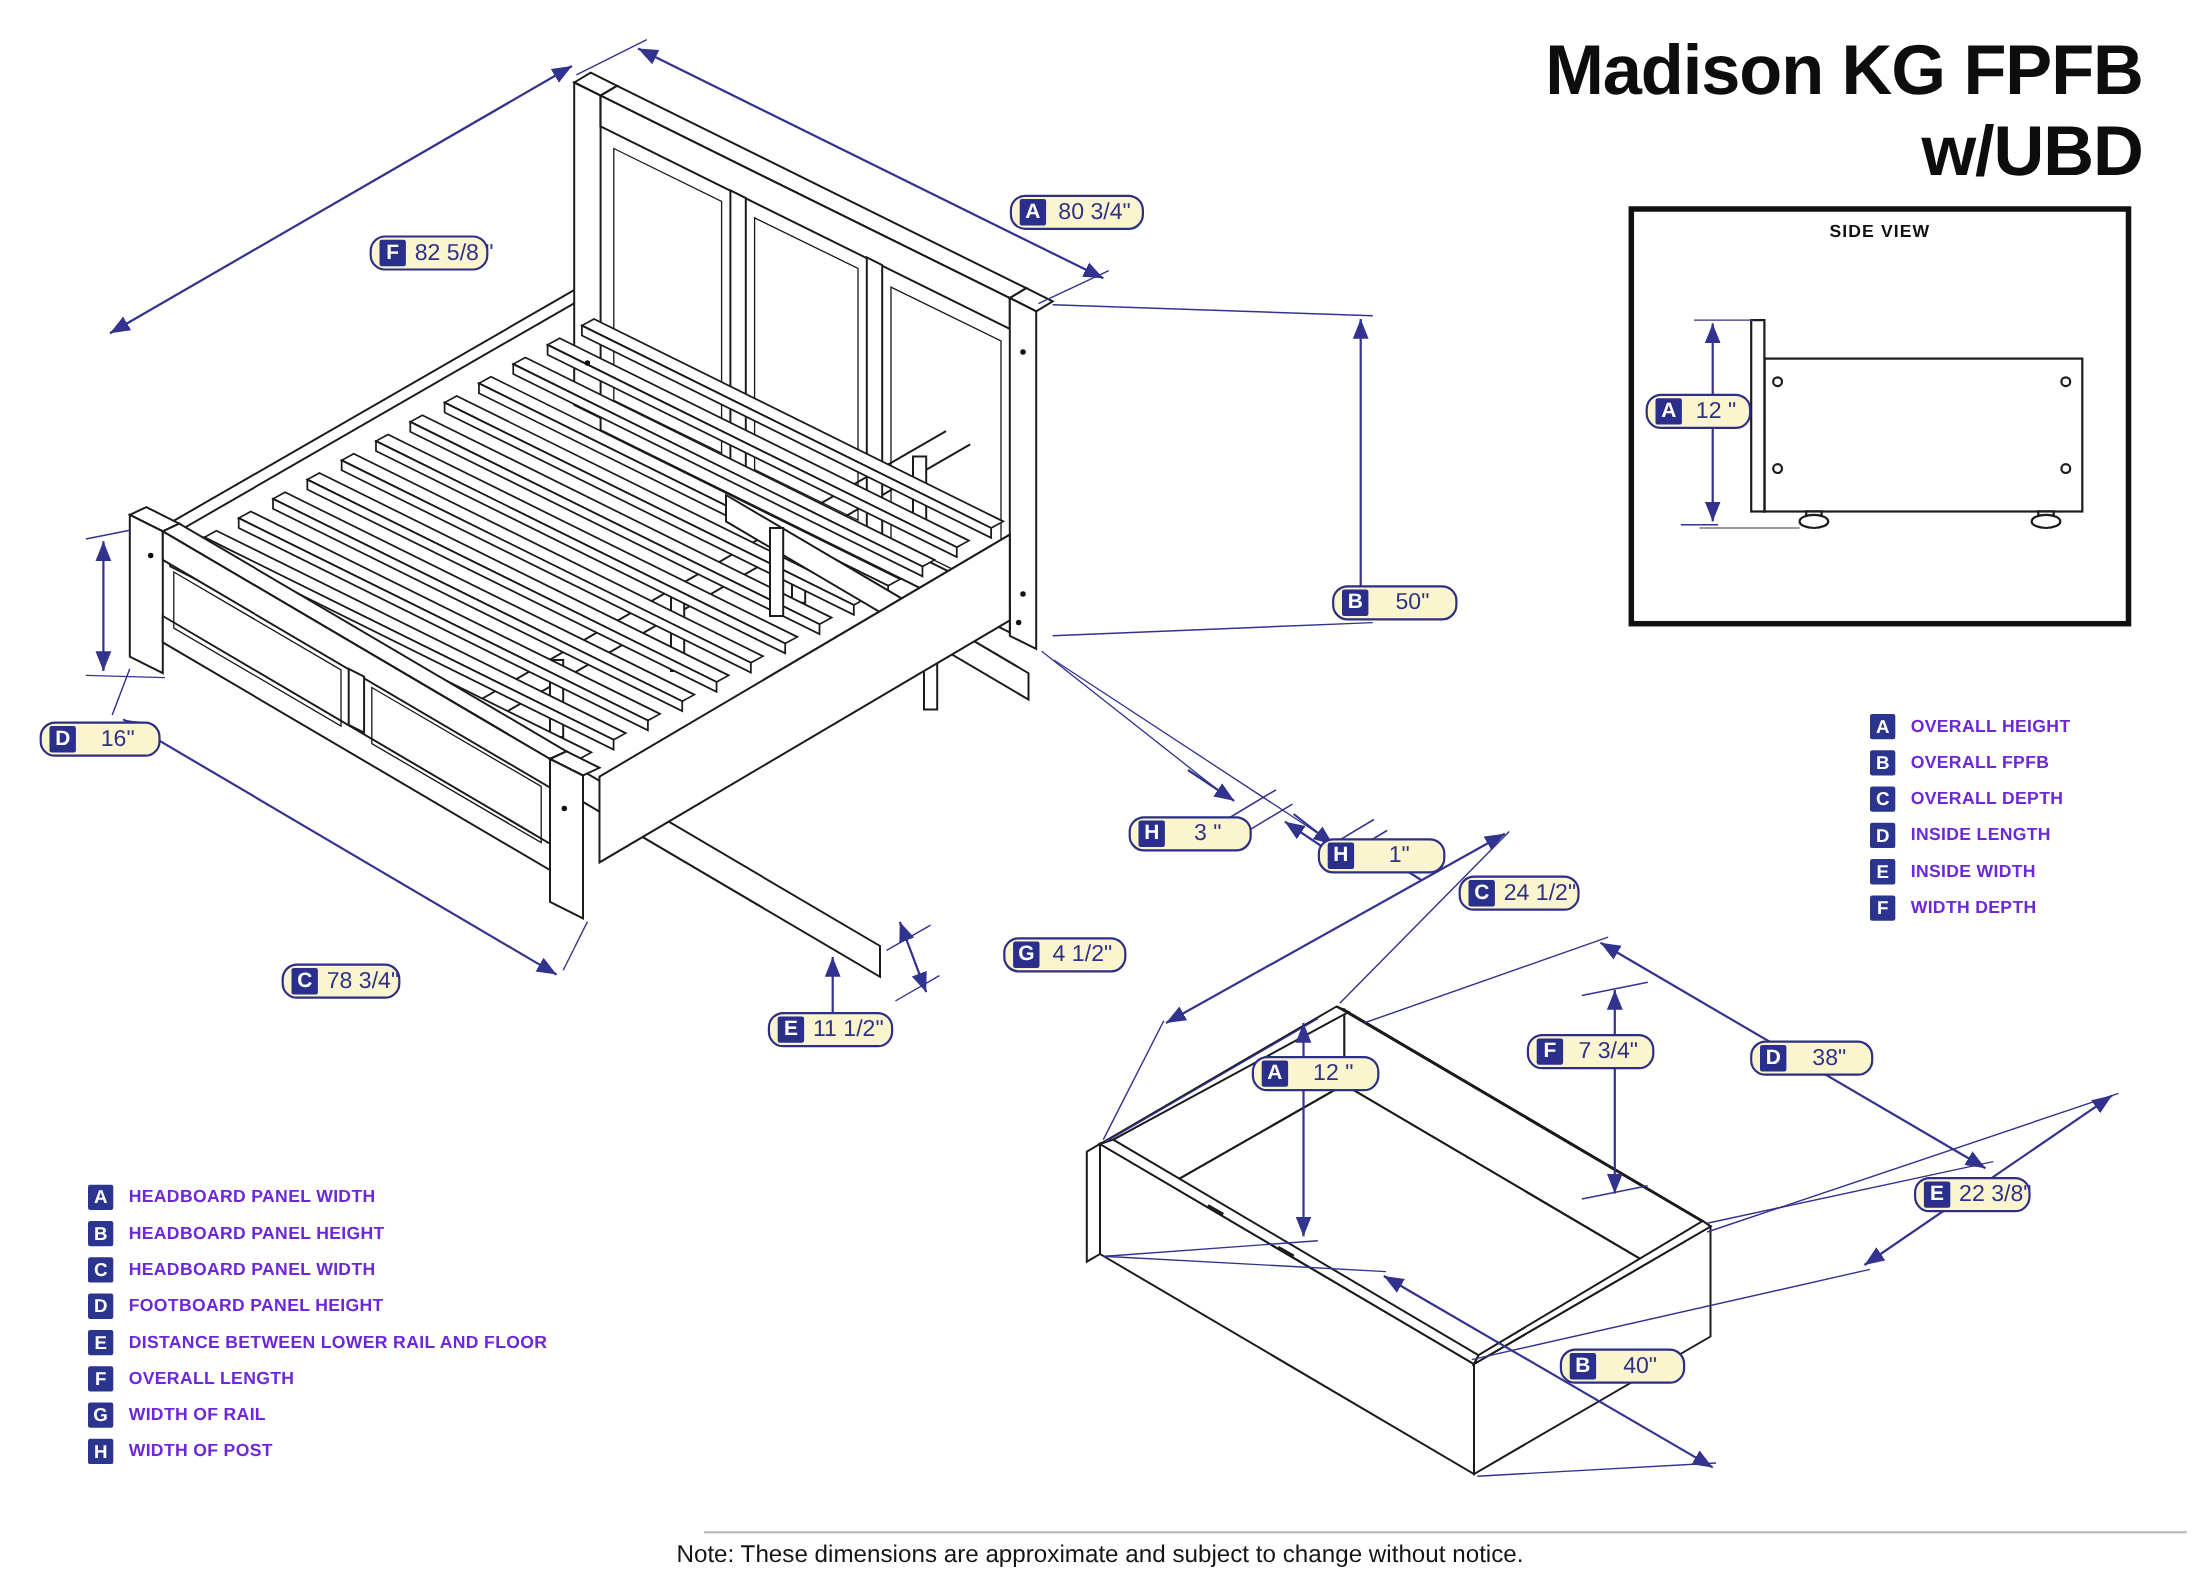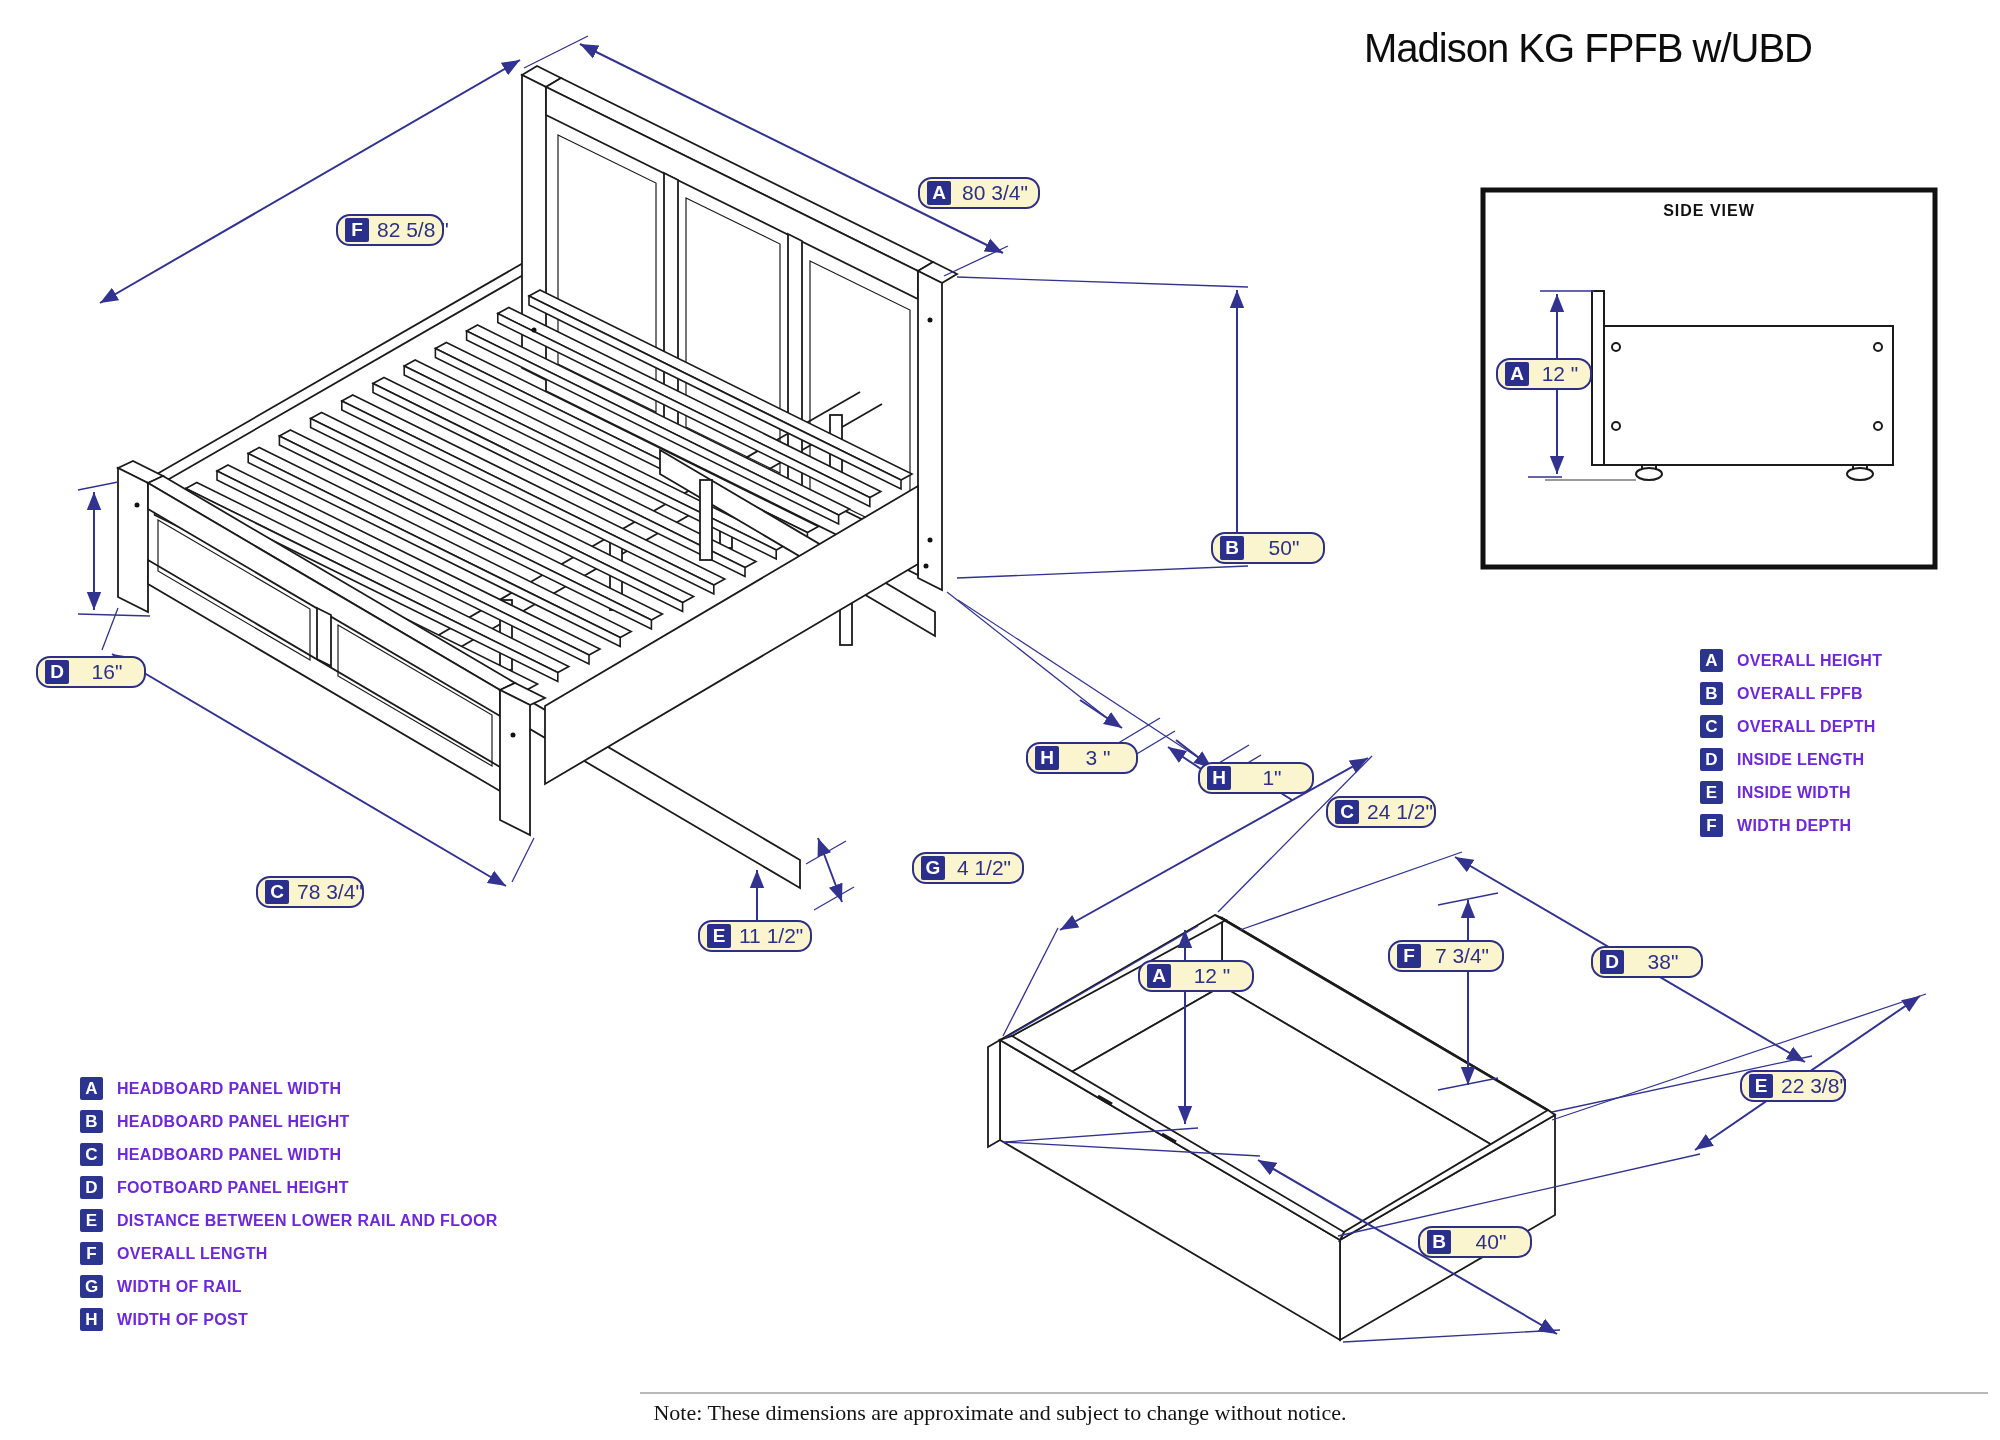--- a/index.html
+++ b/index.html
@@ -1,22 +1,22 @@
 <!DOCTYPE html>
 <html><head>
 <meta charset="utf-8">
 <style>
   html,body{margin:0;padding:0;background:#fff;}
   #canvas{position:relative;width:2000px;height:1440px;background:#ffffff;overflow:hidden;
           font-family:"Liberation Sans", sans-serif;}
   svg{position:absolute;left:0;top:0;}
-  .title{position:absolute;top:26px;left:1228px;width:720px;text-align:center;
-         font-size:40px;font-weight:400;color:#0d0d0d;letter-spacing:-1px;}
+  .title{position:absolute;top:26px;left:1228px;width:720px;text-align:right;
+         font-size:64px;font-weight:700;color:#0d0d0d;letter-spacing:-1px;}
   .note{position:absolute;top:1400px;left:0;width:2000px;text-align:center;
-        font-size:22px;color:#141414;font-family:Liberation Serif, serif;}
+        font-size:22px;color:#141414;}
   .hr{position:absolute;top:1392px;left:640px;width:1348px;height:2px;background:#b9b9b9;}
   
   .pill{position:absolute;display:flex;align-items:center;background:#FBF5CF;
         border:2px solid #2D2F85;border-radius:14px;padding:2px 7px;box-sizing:border-box;gap:8px;}
   .pill .b{background:#2B2F8C;color:#fff;font-weight:bold;font-size:19px;min-width:24px;height:24px;
         display:flex;align-items:center;justify-content:center;border-radius:2px;flex:0 0 auto;}
   .pill .v{color:#2D3087;font-size:21px;flex:1;text-align:center;white-space:nowrap;}
   
   .legend{position:absolute;}
   .lrow{display:flex;align-items:center;height:33px;gap:14px;}

